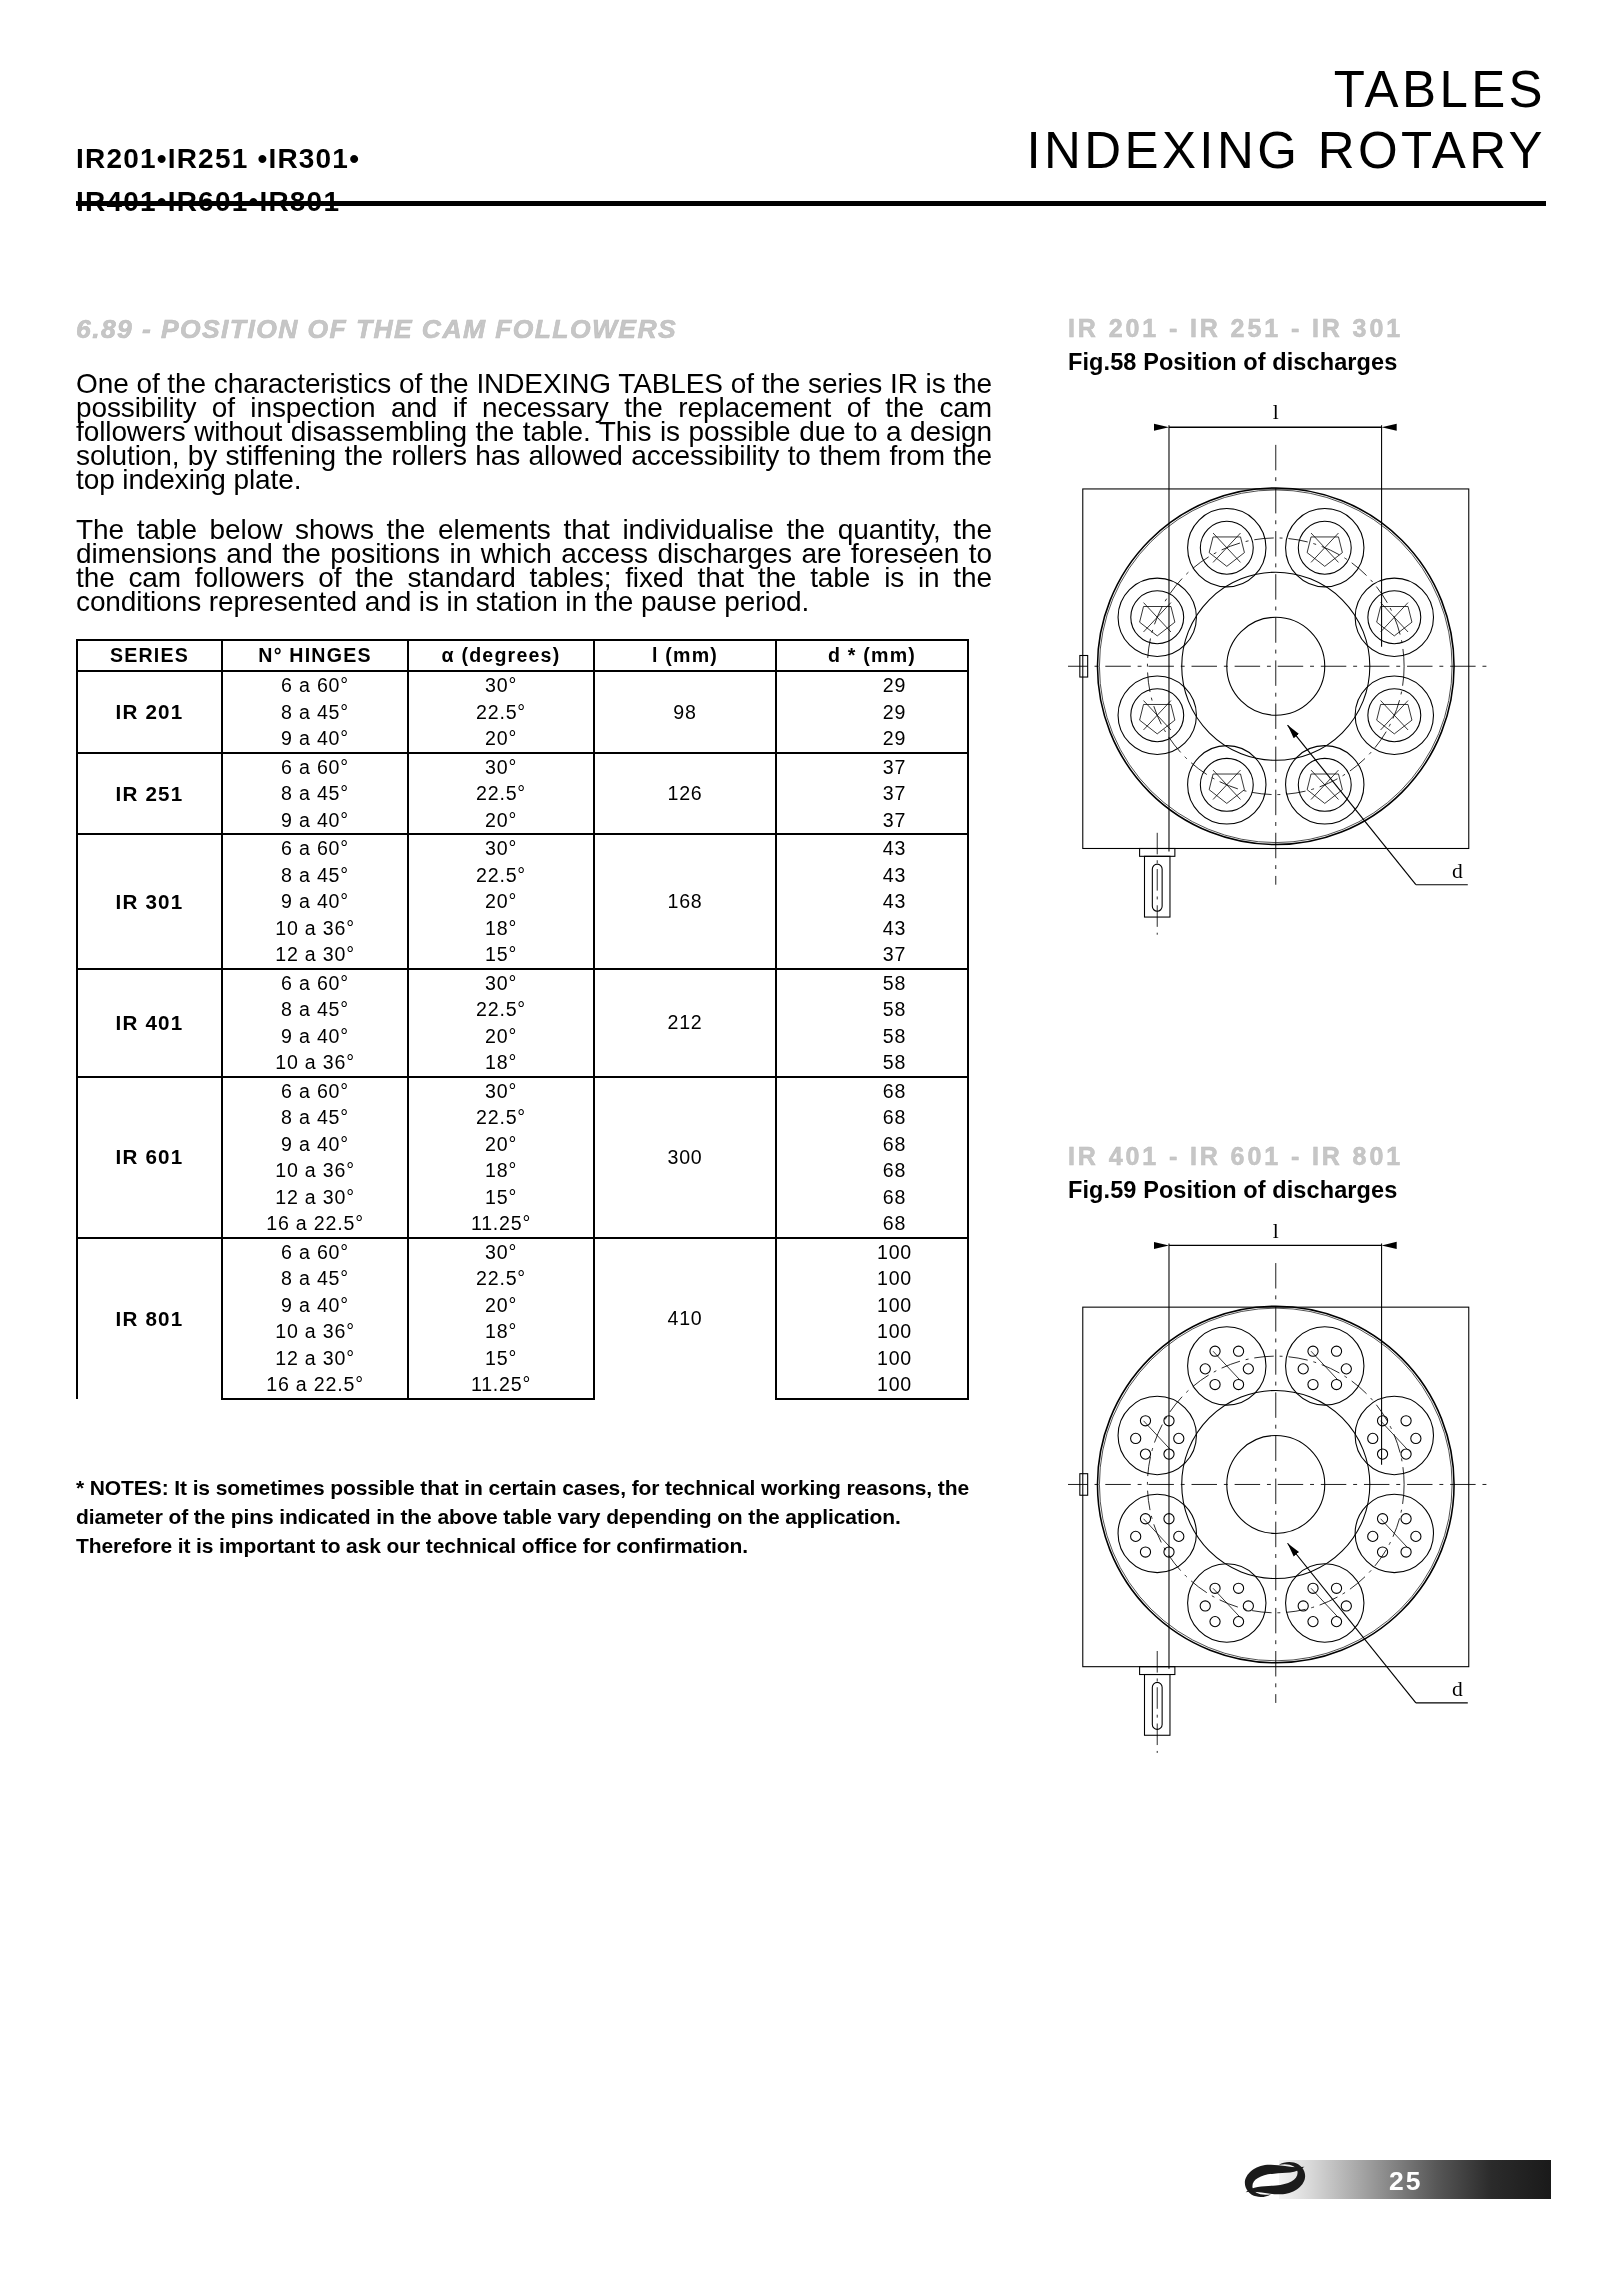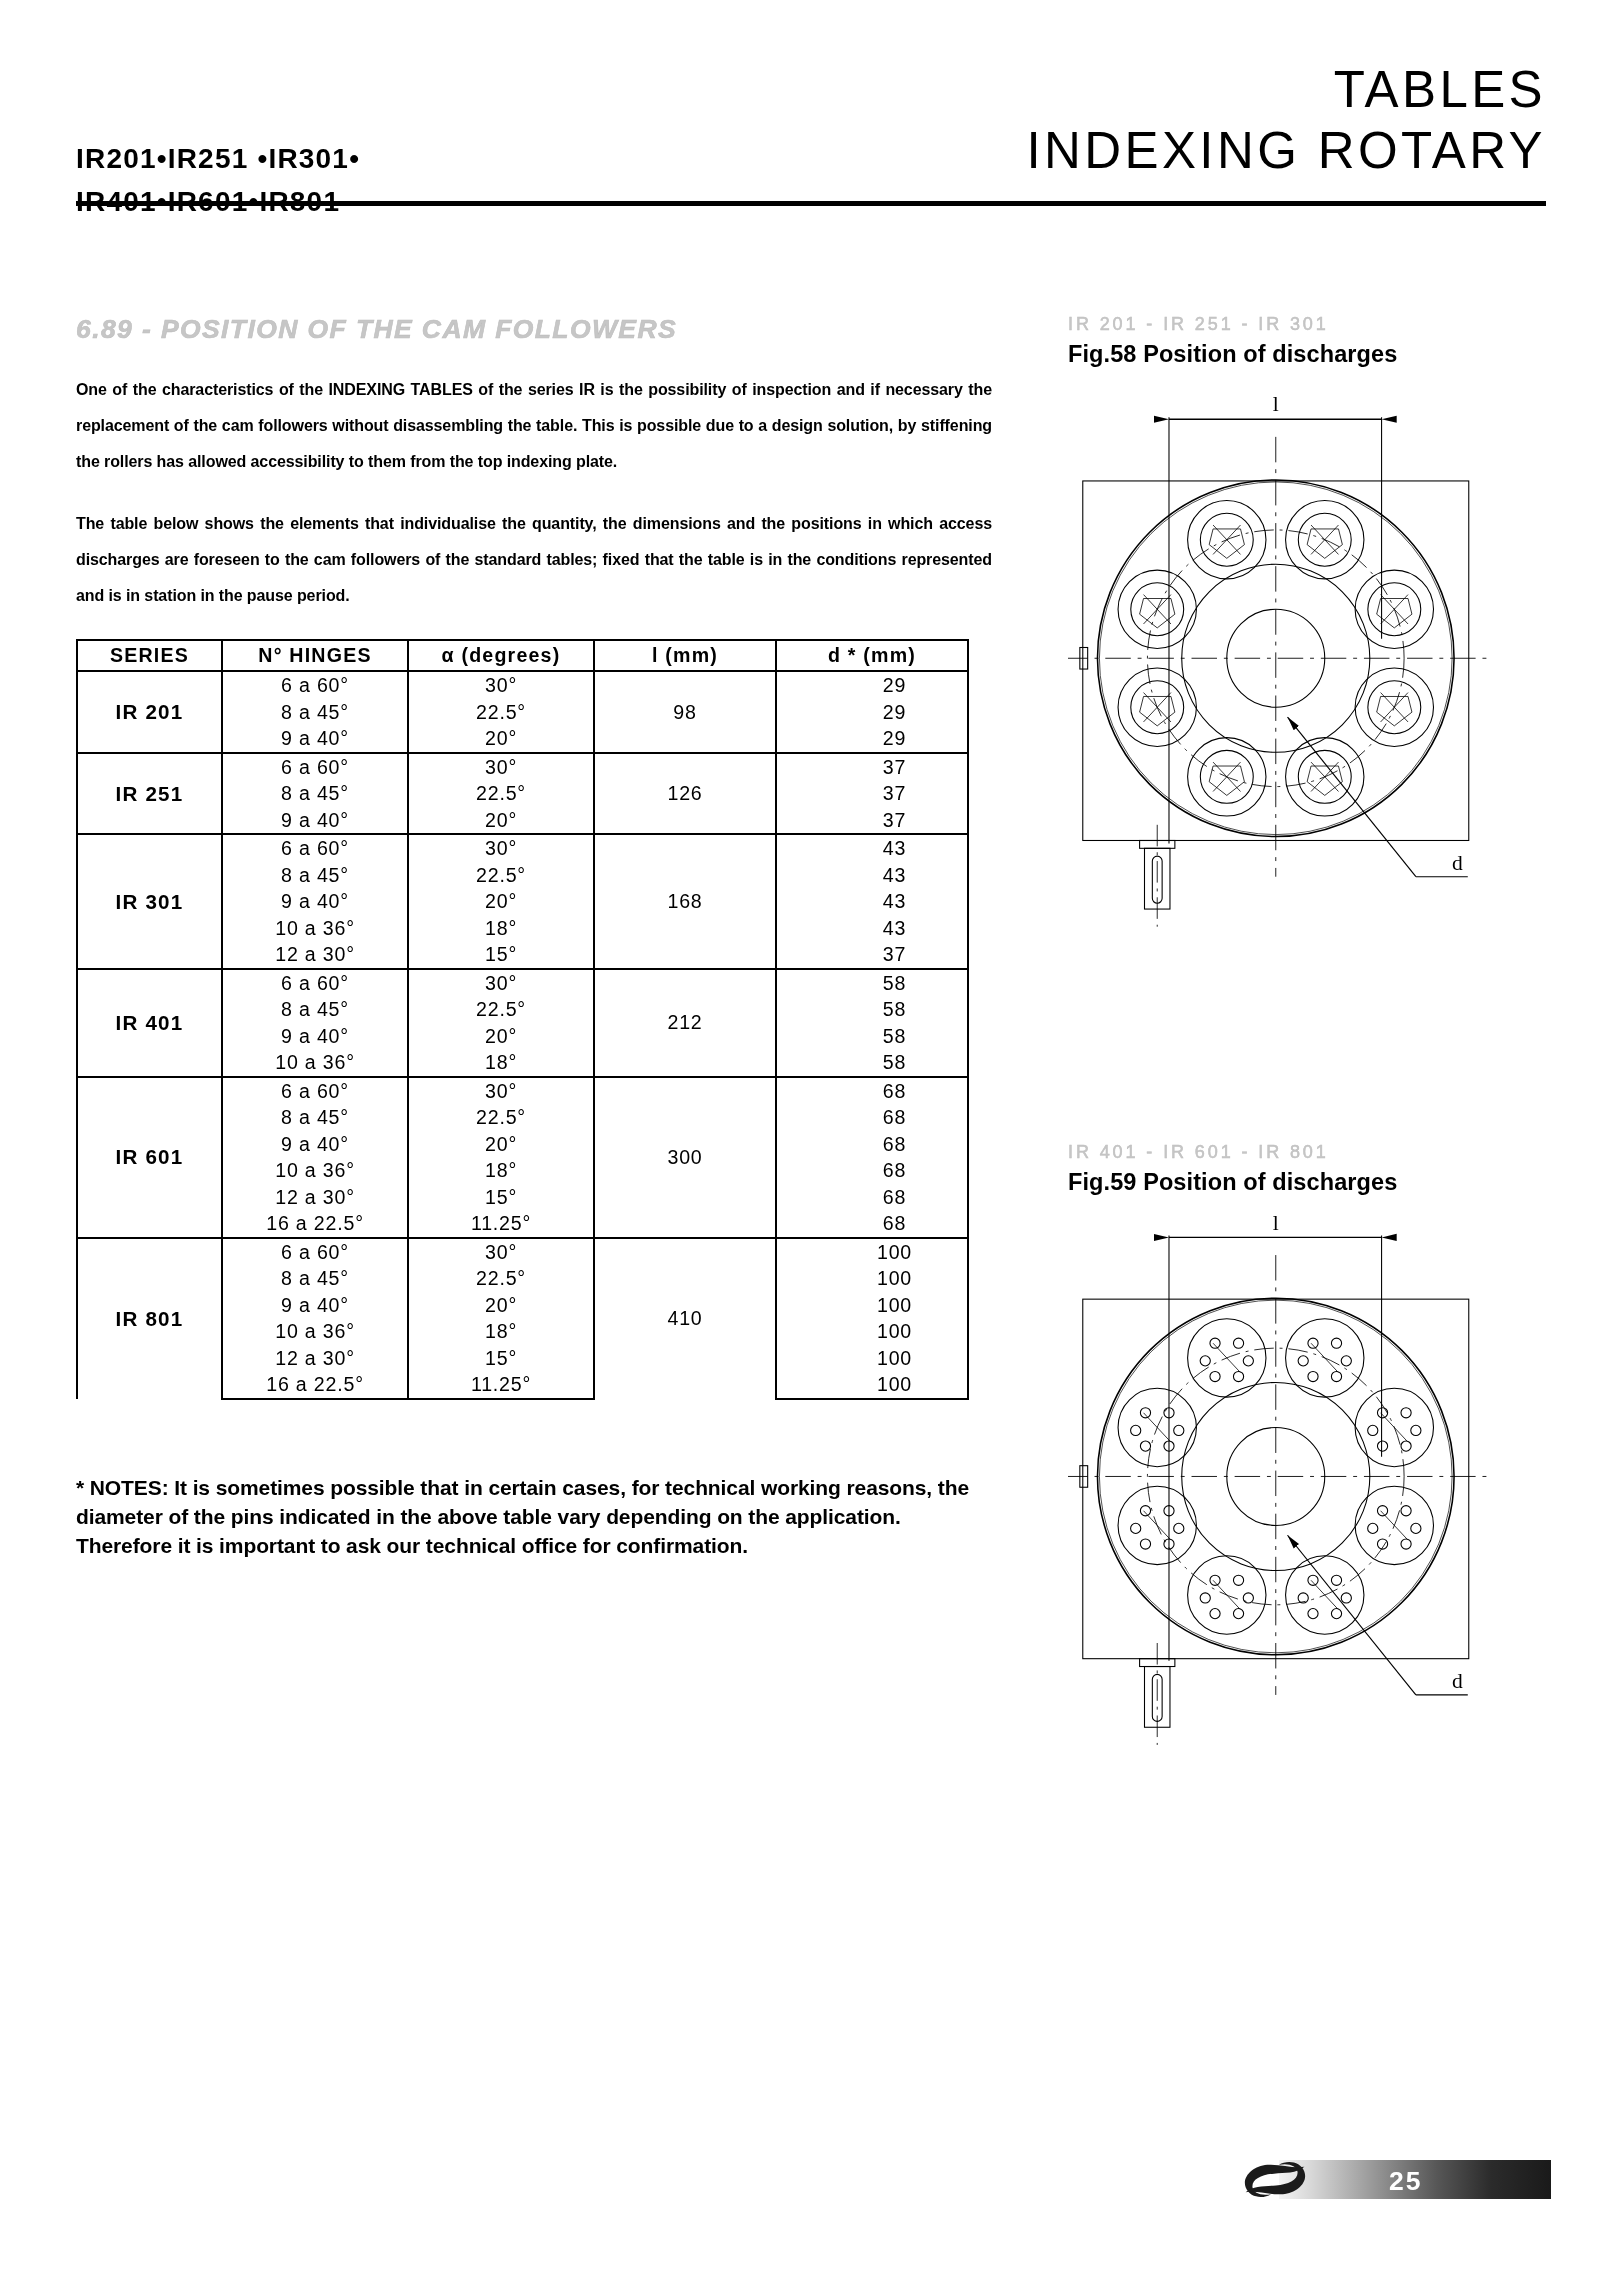--- a/index.html
+++ b/index.html
@@ -65,24 +65,24 @@
   #section-heading {
     font-size: 26.5px;
     font-weight: 700;
     font-style: italic;
     letter-spacing: 1.4px;
     color: #c6c6c6;
     -webkit-text-stroke: 0.6px #bdbdbd;
     margin: 0 0 27.4px 0;
   }
   .body-para {
-    font-size: 16px;
-    line-height: 36px;
+    font-size: 28px;
+    line-height: 24px;
     text-align: justify;
-    font-weight: 700;
+    font-weight: 400;
     margin: 0 0 25.5px 0;
     letter-spacing: -0.1px;
   }
   #tab-label {
     font-size: 25.5px;
     font-weight: 700;
     margin: 39px 0 25.5px 0;
     letter-spacing: 0.3px;
   }
 
@@ -145,22 +145,22 @@
     font-weight: 600;
     letter-spacing: -0.1px;
     width: 907px;
   }
 
   
   .fig-block { position: absolute; }
   #fig58-block { left: 1068px; top: 314px; width: 490px; }
   #fig59-block { left: 1068px; top: 1142px; width: 490px; }
   .fig-series-title {
-    font-size: 18px;
-    font-weight: 400;
+    font-size: 25px;
+    font-weight: 700;
     letter-spacing: 2.9px;
     color: #c6c6c6;
     -webkit-text-stroke: 0.5px #bdbdbd;
     margin: 0 0 5.9px 0;
   }
   .fig-caption {
     font-size: 23.5px;
     font-weight: 600;
     letter-spacing: 0.1px;
     margin: 0 0 13.7px 0;

